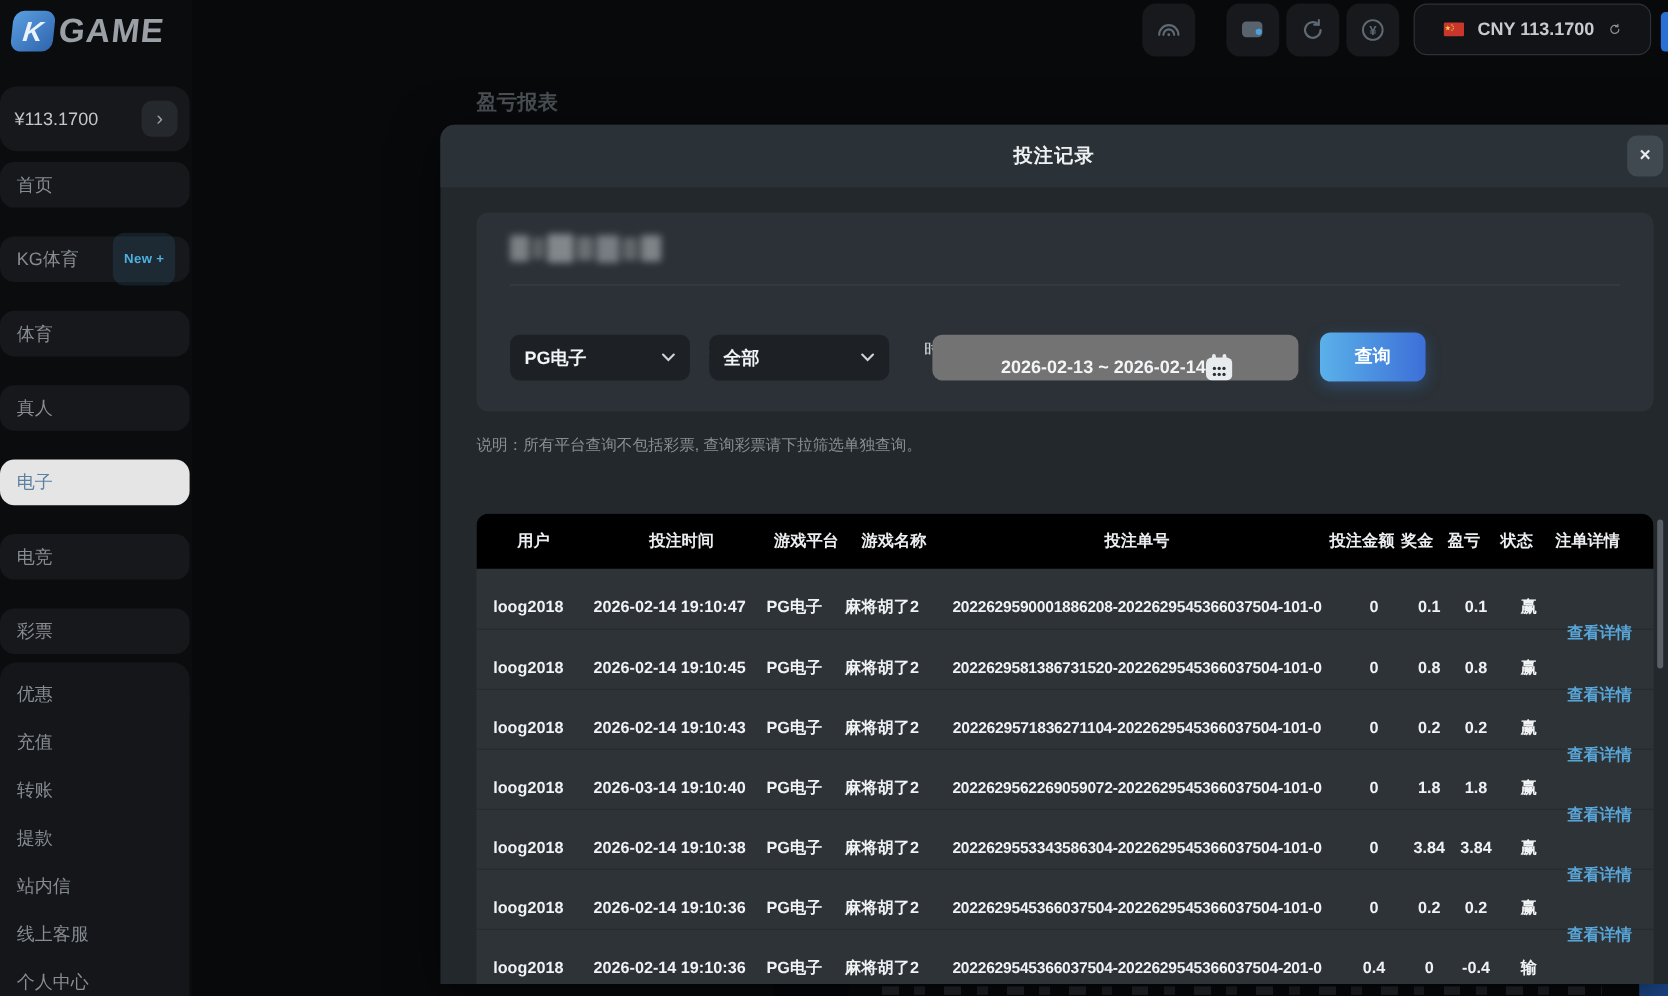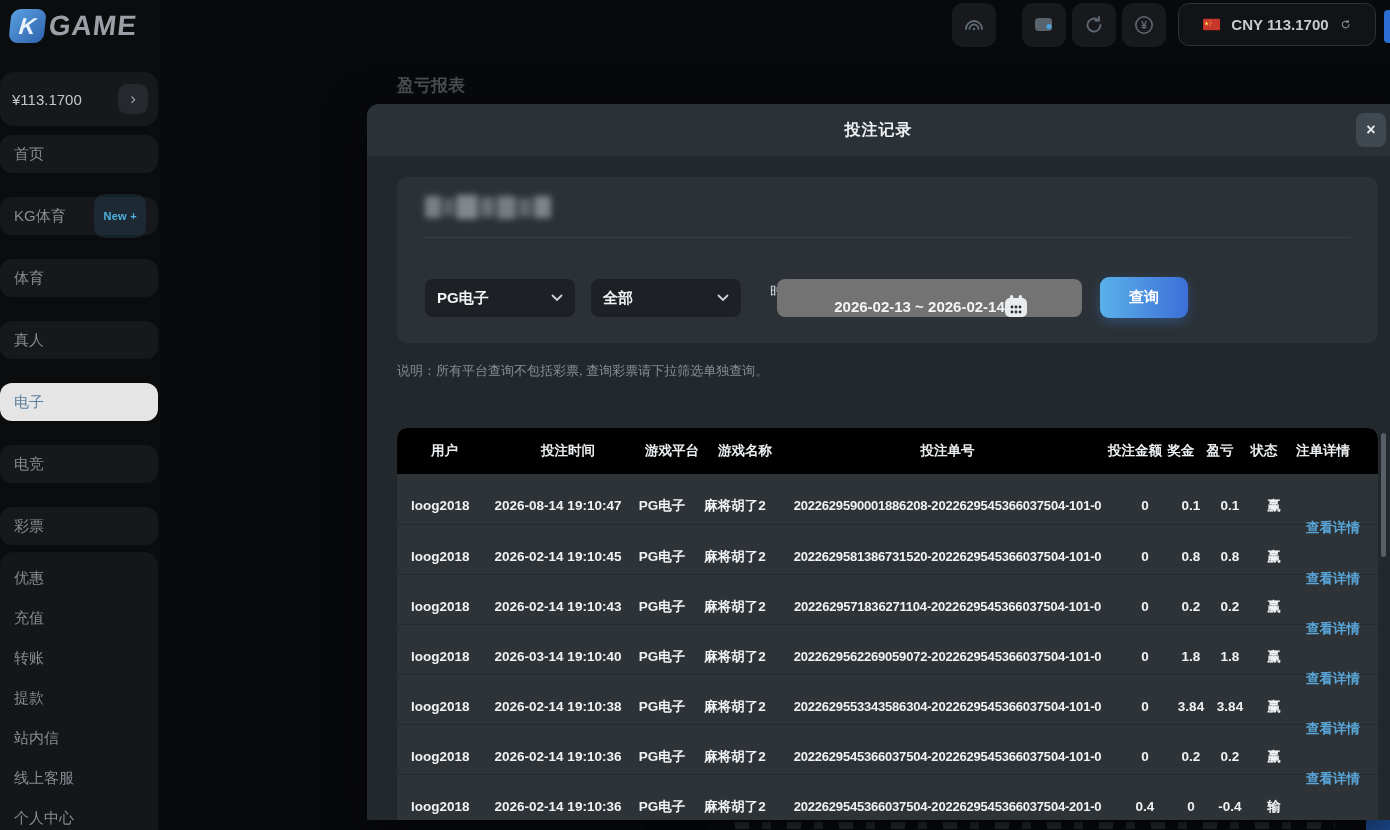--- a/index.html
+++ b/index.html
@@ -267,21 +267,21 @@
           <div class="th c4">投注单号</div>
           <div class="th c5">投注金额</div>
           <div class="th c6">奖金</div>
           <div class="th c7">盈亏</div>
           <div class="th c8">状态</div>
           <div class="th c9">注单详情</div>
         </div>
       <div id="tbody">
           <div class="tr">
             <div class="td c0">loog2018</div>
-            <div class="td c1">2026-08-14 19:10:47</div>
+            <div class="td c1">2026-02-14 19:10:47</div>
             <div class="td c2">PG电子</div>
             <div class="td c3">麻将胡了2</div>
             <div class="td c4">2022629590001886208-2022629545366037504-101-0</div>
             <div class="td c5">0</div>
             <div class="td c6">0.1</div>
             <div class="td c7">0.1</div>
             <div class="td c8">赢</div>
             <div class="td c9 link">查看详情</div>
           </div>
           <div class="tr">

